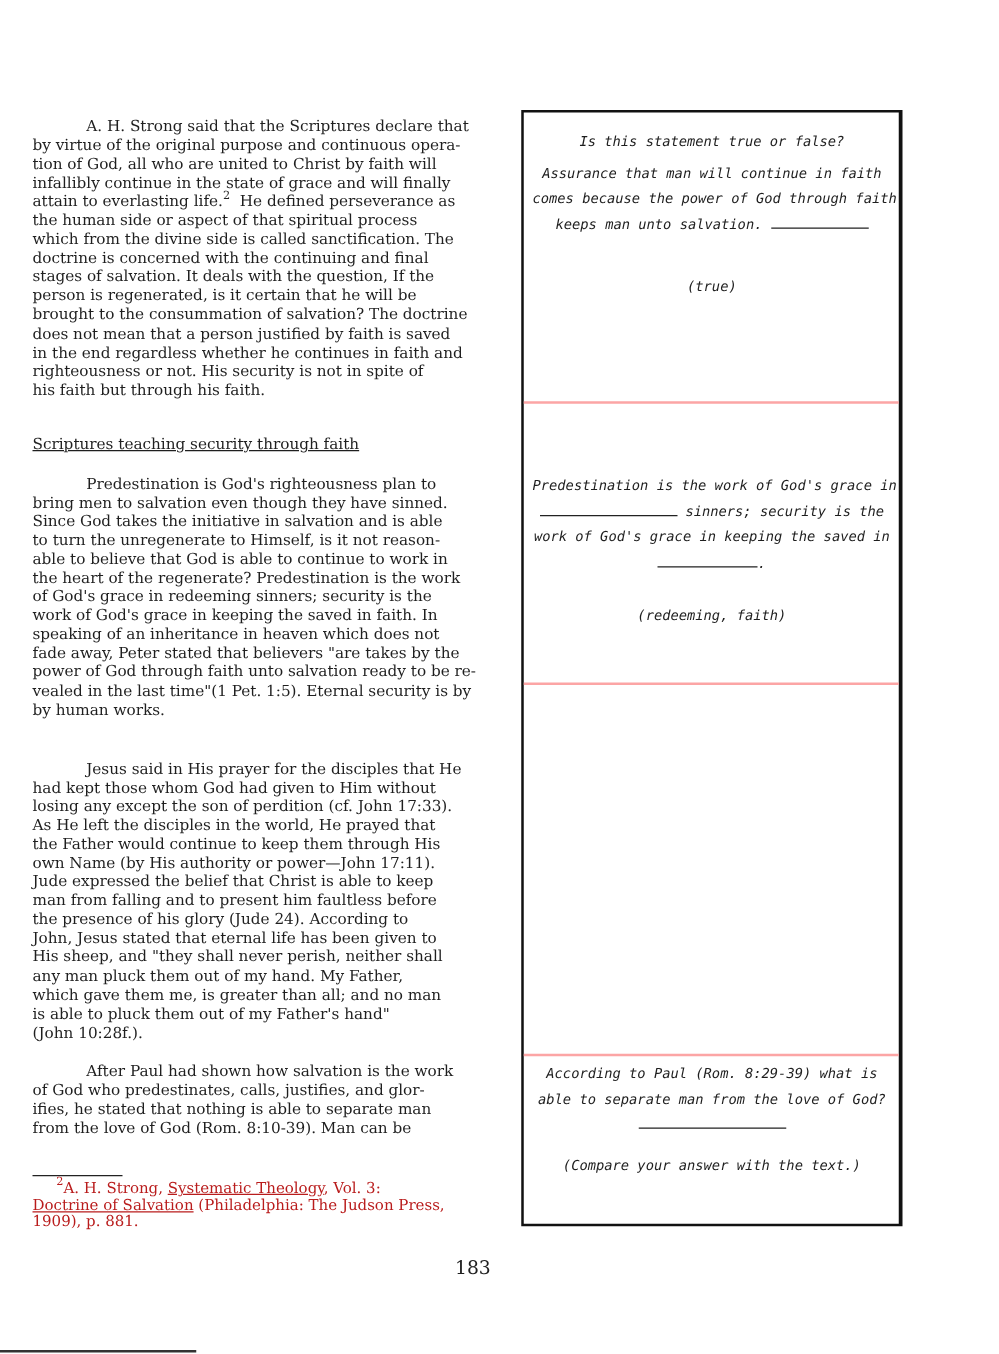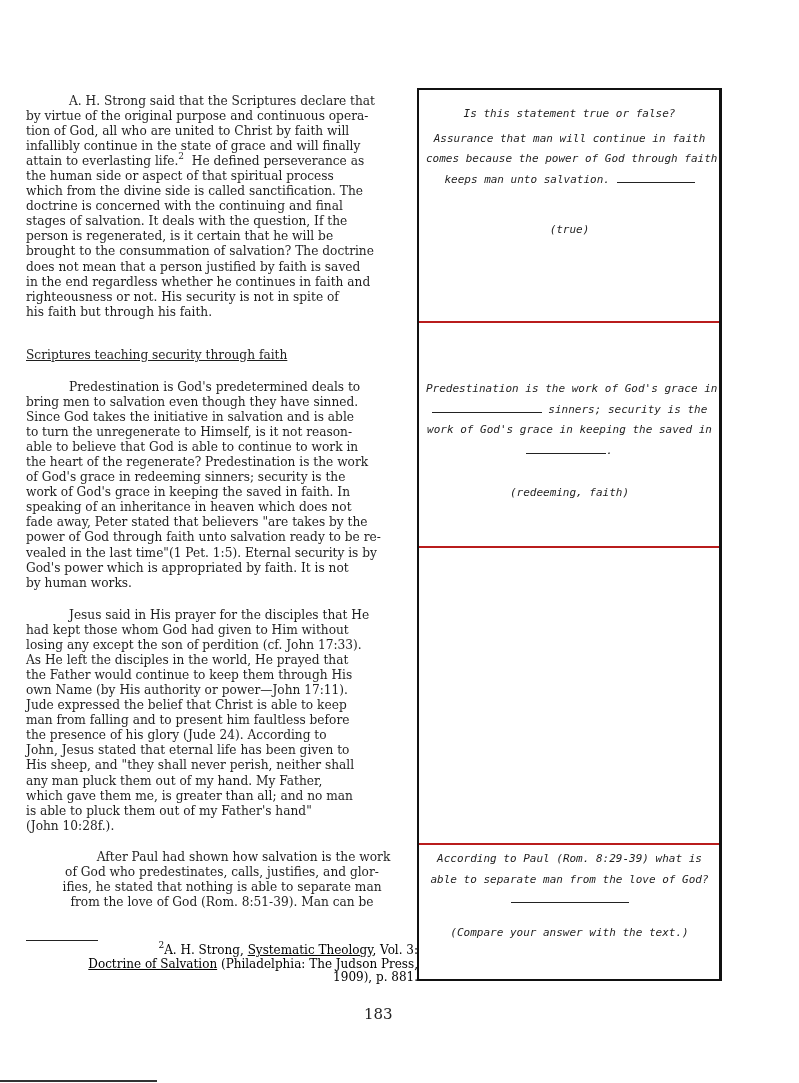--- a/index.html
+++ b/index.html
@@ -7,29 +7,29 @@
   .page { position: absolute; left: 0; top: 0; width: 799px; height: 1083px; }
 
   .left { position: absolute; left: 26px; width: 392px; font-family: "DejaVu Serif", serif; font-size: 12.2px; line-height: 15.05px; color: #1f1f1f; }
   .left .line { display: block; white-space: nowrap; }
   .left .indent { padding-left: 43px; }
   sup { font-size: 9px; line-height: 0; vertical-align: 6px; }
   .heading { text-decoration: underline; }
   .ul { text-decoration: underline; }
 
   .sidebar { position: absolute; left: 417px; top: 88px; width: 305px; height: 893px; border: 2px solid #111; border-left-width: 2px; border-right-width: 3px; box-sizing: border-box; }
-  .frame { position: absolute; left: 0; width: 100%; box-sizing: border-box; border-top: 2px solid #b91c1c; }
+  .frame { position: absolute; left: 0; width: 100%; box-sizing: border-box; border-top: 2px solid #fca5a5; }
   .frame.first { border-top: none; }
   .frame .content { padding: 14px 6px 0 7px; font-family: "DejaVu Sans Mono", monospace; font-style: italic; font-size: 11px; line-height: 20.5px; color: #1e1e1e; text-align: center; }
   .frame .content .l { display: block; white-space: nowrap; }
   .blank { display: inline-block; border-bottom: 1px solid #222; height: 12px; vertical-align: baseline; }
   .answer { display: block; margin-top: 30px; white-space: nowrap; }
 
   .footnote-rule { position: absolute; left: 26px; top: 940px; width: 72px; border-top: 1px solid #222; }
-  .footnote { position: absolute; left: 26px; top: 944px; width: 392px; font-family: "DejaVu Serif", serif; font-size: 12px; line-height: 13.5px; color: #000000; text-align: right; }
+  .footnote { position: absolute; left: 26px; top: 944px; width: 392px; font-family: "DejaVu Serif", serif; font-size: 12px; line-height: 13.5px; color: #b91c1c; }
   .footnote .line { display: block; white-space: nowrap; }
   .pagenum { position: absolute; left: 364px; top: 1005px; font-family: "DejaVu Serif", serif; font-size: 15px; color: #1f1f1f; }
   .bottom-rule { position: absolute; left: 0; top: 1080px; width: 157px; border-top: 2px solid #333; }
 </style>
 </head>
 <body>
 
 <div class="page">
 
   <div class="left" style="top:94px;">
@@ -48,33 +48,32 @@
     <span class="line">in the end regardless whether he continues in faith and</span>
     <span class="line">righteousness or not.  His security is not in spite of</span>
     <span class="line">his faith but through his faith.</span>
   </div>
 
   <div class="left" style="top:348px;">
     <span class="line heading">Scriptures teaching security through faith</span>
   </div>
 
   <div class="left" style="top:380px;">
-    <span class="line indent">Predestination is God's predetermined deals to</span>
+    <span class="line indent">Predestination is God's righteousness plan to</span>
     <span class="line">bring men to salvation even though they have sinned.</span>
     <span class="line">Since God takes the initiative in salvation and is able</span>
     <span class="line">to turn the unregenerate to Himself, is it not reason-</span>
     <span class="line">able to believe that God is able to continue to work in</span>
     <span class="line">the heart of the regenerate? Predestination is the work</span>
     <span class="line">of God's grace in redeeming sinners; security is the</span>
     <span class="line">work of God's grace in keeping the saved in faith.  In</span>
     <span class="line">speaking of an inheritance in heaven which does not</span>
     <span class="line">fade away, Peter stated that believers "are takes by the</span>
     <span class="line">power of God through faith unto salvation ready to be re-</span>
     <span class="line">vealed in the last time"(1 Pet. 1:5).  Eternal security is by</span>
-    <span class="line">God's power which is appropriated by faith.  It is not</span>
     <span class="line">by human works.</span>
   </div>
 
   <div class="left" style="top:608px;">
     <span class="line indent">Jesus said in His prayer for the disciples that He</span>
     <span class="line">had kept those whom God had given to Him without</span>
     <span class="line">losing any except the son of perdition (cf. John 17:33).</span>
     <span class="line">As He left the disciples in the world, He prayed that</span>
     <span class="line">the Father would continue to keep them through His</span>
     <span class="line">own Name (by His authority or power—John 17:11).</span>
@@ -82,25 +81,25 @@
     <span class="line">man from falling and to present him faultless before</span>
     <span class="line">the presence of his glory (Jude 24).  According to</span>
     <span class="line">John, Jesus stated that eternal life has been given to</span>
     <span class="line">His sheep, and "they shall never perish, neither shall</span>
     <span class="line">any man pluck them out of my hand.  My Father,</span>
     <span class="line">which gave them me, is greater than all; and no man</span>
     <span class="line">is able to pluck them out of my Father's hand"</span>
     <span class="line">(John 10:28f.).</span>
   </div>
 
-  <div class="left" style="top:850px;text-align:center;">
+  <div class="left" style="top:850px;">
     <span class="line indent">After Paul had shown how salvation is the work</span>
     <span class="line">of God who predestinates, calls, justifies, and glor-</span>
     <span class="line">ifies, he stated that nothing is able to separate man</span>
-    <span class="line">from the love of God (Rom. 8:51-39).  Man can be</span>
+    <span class="line">from the love of God (Rom. 8:10-39).  Man can be</span>
   </div>
 
   <div class="sidebar">
     <div class="frame first" style="top:0; height:232px;">
       <div class="content">
         <span class="l" style="margin-bottom:4px;">Is this statement true or false?</span>
         <span class="l">Assurance that man will continue in faith</span>
         <span class="l">comes because the power of God through faith</span>
         <span class="l"><span>keeps man unto salvation.</span> <span class="blank" style="width:78px;"></span></span>
         <span class="answer" style="margin-top:30px;">(true)</span>

